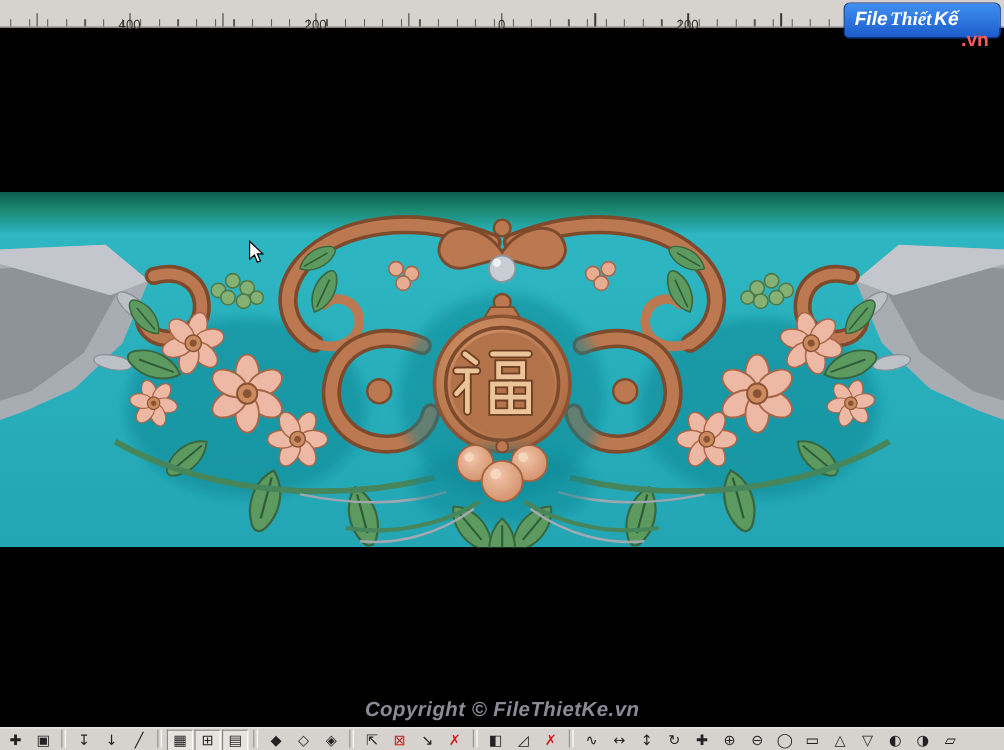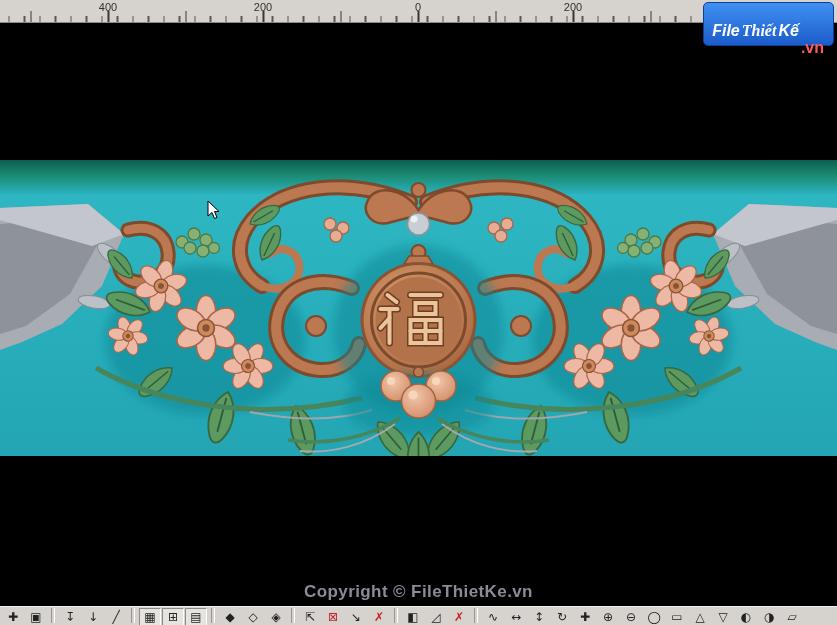--- a/index.html
+++ b/index.html
@@ -8,39 +8,39 @@
 
   
   .ruler{position:absolute;top:0;left:0;right:0;height:22px;background:#d6d3ce;
          border-bottom:1px solid #8a8a8a;z-index:5;}
   .ticks-minor{position:absolute;bottom:0;left:0;right:0;height:6px;
          background:repeating-linear-gradient(90deg,#5a574f 0 1px,transparent 1px 15.5px);
          background-position:8.5px 0;}
   .ticks-major{position:absolute;bottom:0;left:0;right:0;height:11px;
          background:repeating-linear-gradient(90deg,#39362f 0 1px,transparent 1px 77.5px);
          background-position:30.5px 0;}
-  .ruler-label{position:absolute;top:1px;transform:translateX(-50%);
+  .ruler-label{position:absolute;top:15px;transform:translateX(-50%);
          font-size:11px;color:#33312c;text-align:center;}
 
   
   .logo{position:absolute;top:2px;right:3px;height:24px;z-index:10;
-        display:flex;align-items:center;gap:2px;padding:16px 9px 2px 8px;
+        display:flex;align-items:center;gap:2px;padding:2px 9px 2px 8px;
         background:linear-gradient(180deg,#4090f2,#1c5ccb);
         border:1px solid #0c3f9a;border-radius:5px;
         font-weight:bold;font-style:italic;font-size:16px;line-height:1;}
   .logo-file{color:#ffffff;}
   .logo-thiet{color:#ffffff;font-family:Liberation Serif, serif;}
   .logo-ke{color:#ffffff;}
   .logo-vn{color:#ff5a5a;font-style:normal;margin-top:33px;}
 
   
   .viewport{position:absolute;top:22px;left:0;right:0;bottom:17px;background:#000;overflow:hidden;}
   .relief-svg{position:absolute;top:138px;left:0;width:837px;height:296px;display:block;}
   .copyright{position:absolute;left:0;right:0;bottom:6px;text-align:center;
-        color:#8d8a97;font-size:17px;font-weight:bold;letter-spacing:.4px;}
+        color:#8d8a97;font-size:17px;font-weight:bold;letter-spacing:.4px;font-style:italic;}
   .cursor{position:absolute;left:207px;top:178px;width:14px;height:20px;z-index:4;}
 
   
   .toolbar{position:absolute;left:0;right:0;bottom:0;height:17px;background:#d6d3ce;
         border-top:1px solid #f2f0ec;display:flex;align-items:flex-start;
         gap:1px;padding:1px 0 0 2px;overflow:hidden;z-index:5;}
   .tb-btn{width:22px;height:19px;padding:0;margin:0;background:transparent;
         border:1px solid transparent;font-size:12px;line-height:15px;cursor:pointer;
         font-family:"DejaVu Sans",sans-serif;color:#222;}
   .tb-btn.pressed{background:#e7e4df;border-color:#8c8c8c #ffffff #ffffff #8c8c8c;}

